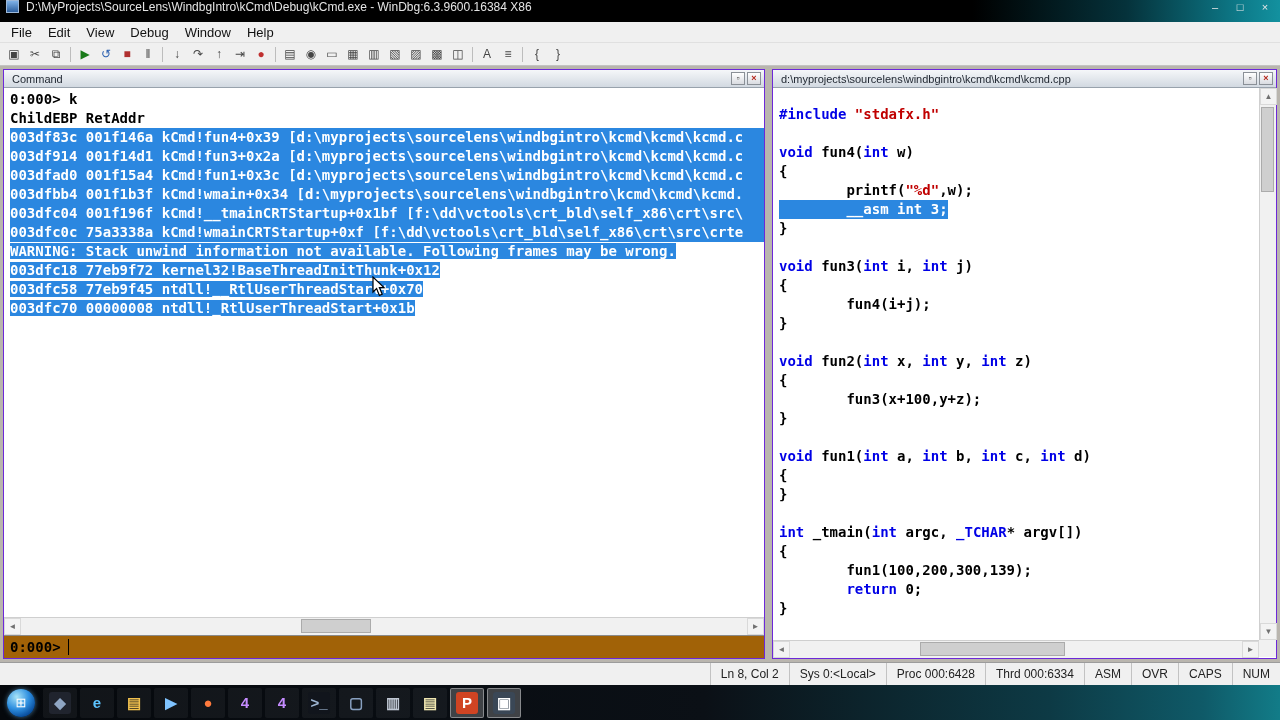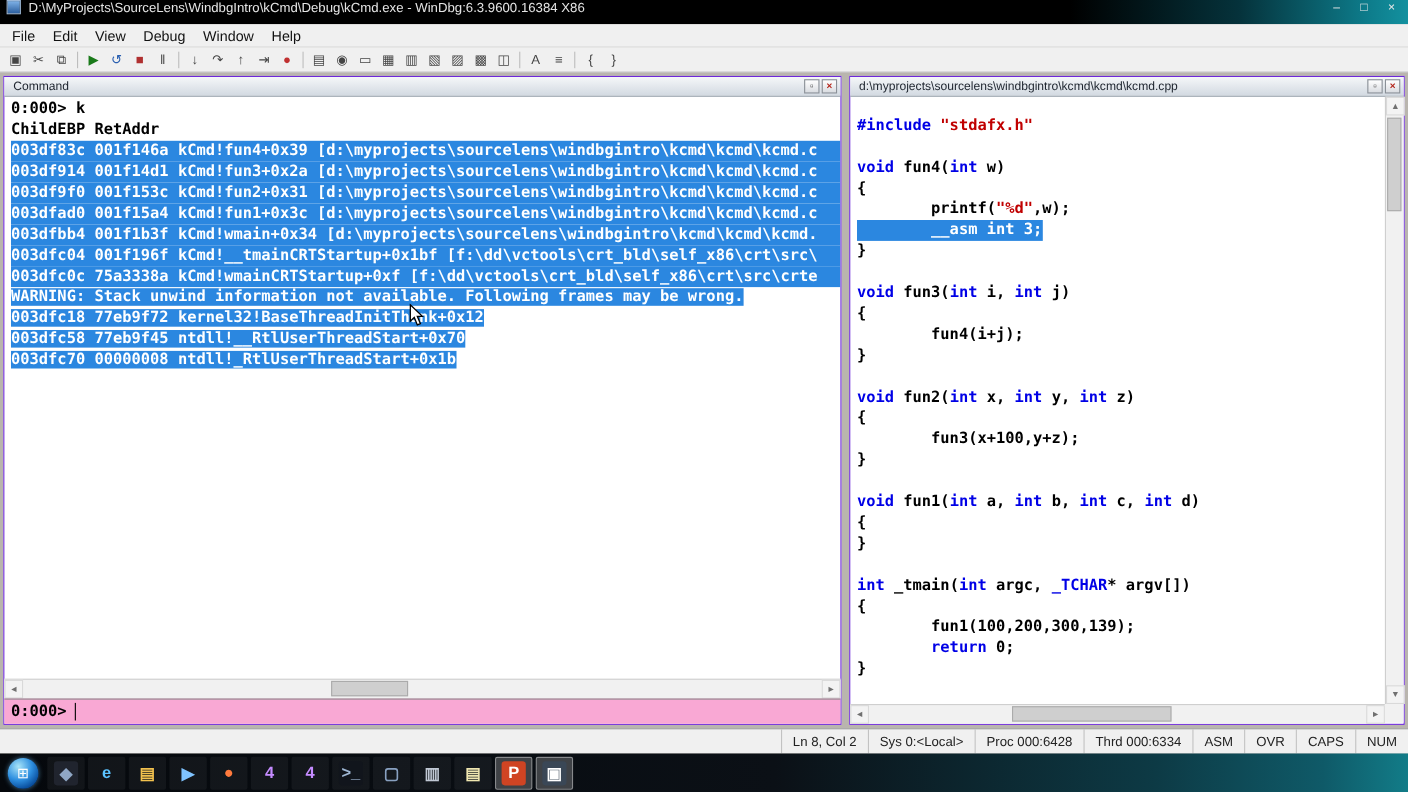--- a/index.html
+++ b/index.html
@@ -40,21 +40,21 @@
   .pane-btn { width:14px; height:13px; border:1px solid #8a9097; background:linear-gradient(#fff,#d9dce1);
               font-size:9px; line-height:1; display:flex; align-items:center; justify-content:center; color:#444; }
   .pane-btn.red-x { color:#b32318; font-weight:bold; }
 
   
   .cmd-output { flex:1; min-height:0; overflow:hidden; padding:2px 0 0 6px;
                 font:bold 14px/19px "DejaVu Sans Mono", monospace; color:#000; }
   .cmd-line { height:19px; white-space:pre; overflow:hidden; }
   .hl-full { background:var(--selection); color:#fff; }
   .hl-inline { background:var(--selection); color:#fff; }
-  .cmd-input { flex:0 0 23px; border-top:1px solid #8a8a8a; background:#f9a8d4;
+  .cmd-input { flex:0 0 23px; border-top:1px solid #8a8a8a; background:#a16207;
                display:flex; align-items:center; padding-left:6px;
                font:bold 14px "DejaVu Sans Mono", monospace; color:#000; }
   .caret { width:1px; height:16px; background:#000; margin-left:7px; }
 
   
   .hscroll { flex:0 0 17px; background:#f1f1f1; border-top:1px solid #cfcfcf; display:flex; }
   .sb-arrow { width:17px; height:17px; flex:0 0 17px; background:#f3f3f3; border:1px solid #d9d9d9;
               color:#707070; font-size:8px; display:flex; align-items:center; justify-content:center; }
   .sb-track { flex:1; position:relative; }
   .sb-thumb { position:absolute; top:1px; height:14px; background:#cfcfcf; border:1px solid #ababab; }
@@ -162,21 +162,20 @@
         <span class="pane-btns">
           <span class="pane-btn">▫</span>
           <span class="pane-btn red-x">×</span>
         </span>
       </div>
       <div class="cmd-output">
           <div class="cmd-line">0:000&gt; k</div>
           <div class="cmd-line">ChildEBP RetAddr</div>
           <div class="cmd-line hl-full">003df83c 001f146a kCmd!fun4+0x39 [d:\myprojects\sourcelens\windbgintro\kcmd\kcmd\kcmd.c</div>
           <div class="cmd-line hl-full">003df914 001f14d1 kCmd!fun3+0x2a [d:\myprojects\sourcelens\windbgintro\kcmd\kcmd\kcmd.c</div>
-          <div class="cmd-line hl-full">003df9f0 001f153c kCmd!fun2+0x31 [d:\myprojects\sourcelens\windbgintro\kcmd\kcmd\kcmd.c</div>
           <div class="cmd-line hl-full">003dfad0 001f15a4 kCmd!fun1+0x3c [d:\myprojects\sourcelens\windbgintro\kcmd\kcmd\kcmd.c</div>
           <div class="cmd-line hl-full">003dfbb4 001f1b3f kCmd!wmain+0x34 [d:\myprojects\sourcelens\windbgintro\kcmd\kcmd\kcmd.</div>
           <div class="cmd-line hl-full">003dfc04 001f196f kCmd!__tmainCRTStartup+0x1bf [f:\dd\vctools\crt_bld\self_x86\crt\src\</div>
           <div class="cmd-line hl-full">003dfc0c 75a3338a kCmd!wmainCRTStartup+0xf [f:\dd\vctools\crt_bld\self_x86\crt\src\crte</div>
           <div class="cmd-line"><span class="hl-inline">WARNING: Stack unwind information not available. Following frames may be wrong.</span></div>
           <div class="cmd-line"><span class="hl-inline">003dfc18 77eb9f72 kernel32!BaseThreadInitThunk+0x12</span></div>
           <div class="cmd-line"><span class="hl-inline">003dfc58 77eb9f45 ntdll!__RtlUserThreadStart+0x70</span></div>
           <div class="cmd-line"><span class="hl-inline">003dfc70 00000008 ntdll!_RtlUserThreadStart+0x1b</span></div>
         </div>
       <div class="hscroll">

